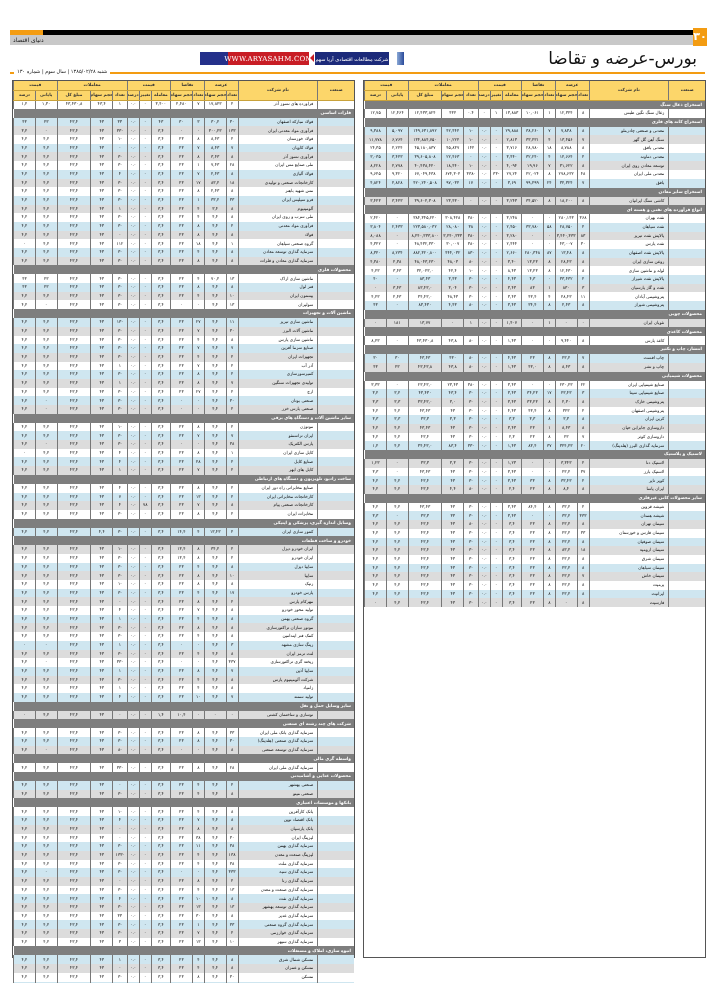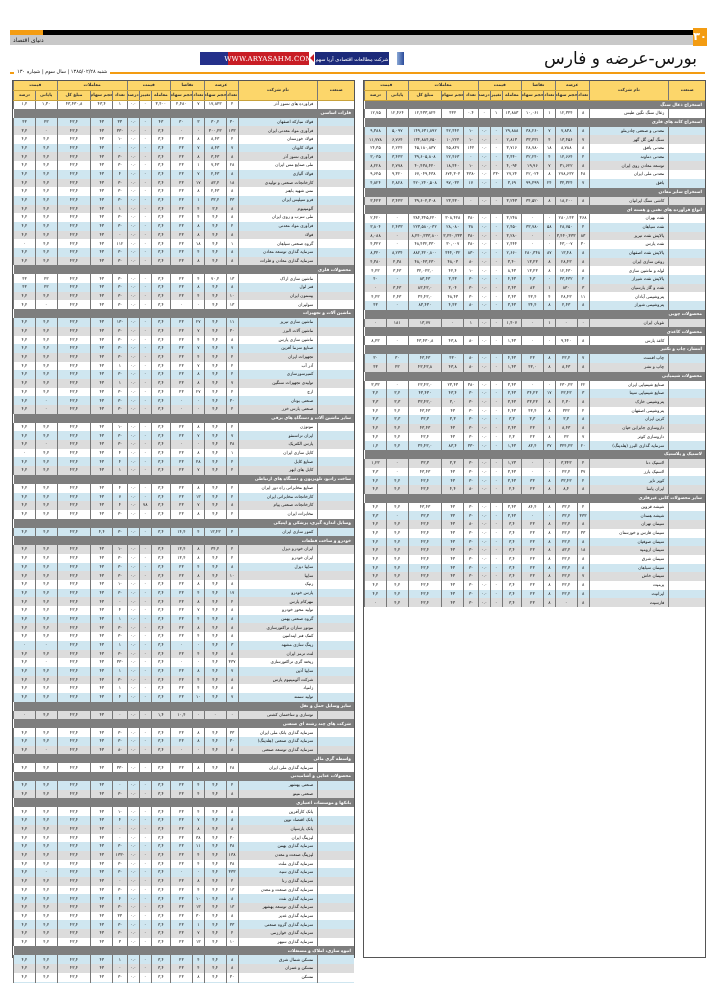--- a/index.html
+++ b/index.html
@@ -37,21 +37,21 @@
 </style>
 </head>
 <body>
 
 <div class="topbar">
     <div class="org"></div>
   </div>
 <div class="graybar"></div>
 <div class="pagenum">۳۰</div>
 <div class="logo">دنیای اقتصاد</div>
-<div class="title">بورس-عرضه و فارس</div>
+<div class="title">بورس-عرضه و تقاضا</div>
 
 <div class="ad">
   <div class="blue1"></div>
   <div class="red">WWW.ARYASAHM.COM</div>
   <div class="arrow"></div>
   <div class="blue2">شرکت مطالعات اقتصادی آریا سهم</div>
   <div class="gap"></div>
   <div class="icon"></div>
 </div>
 

